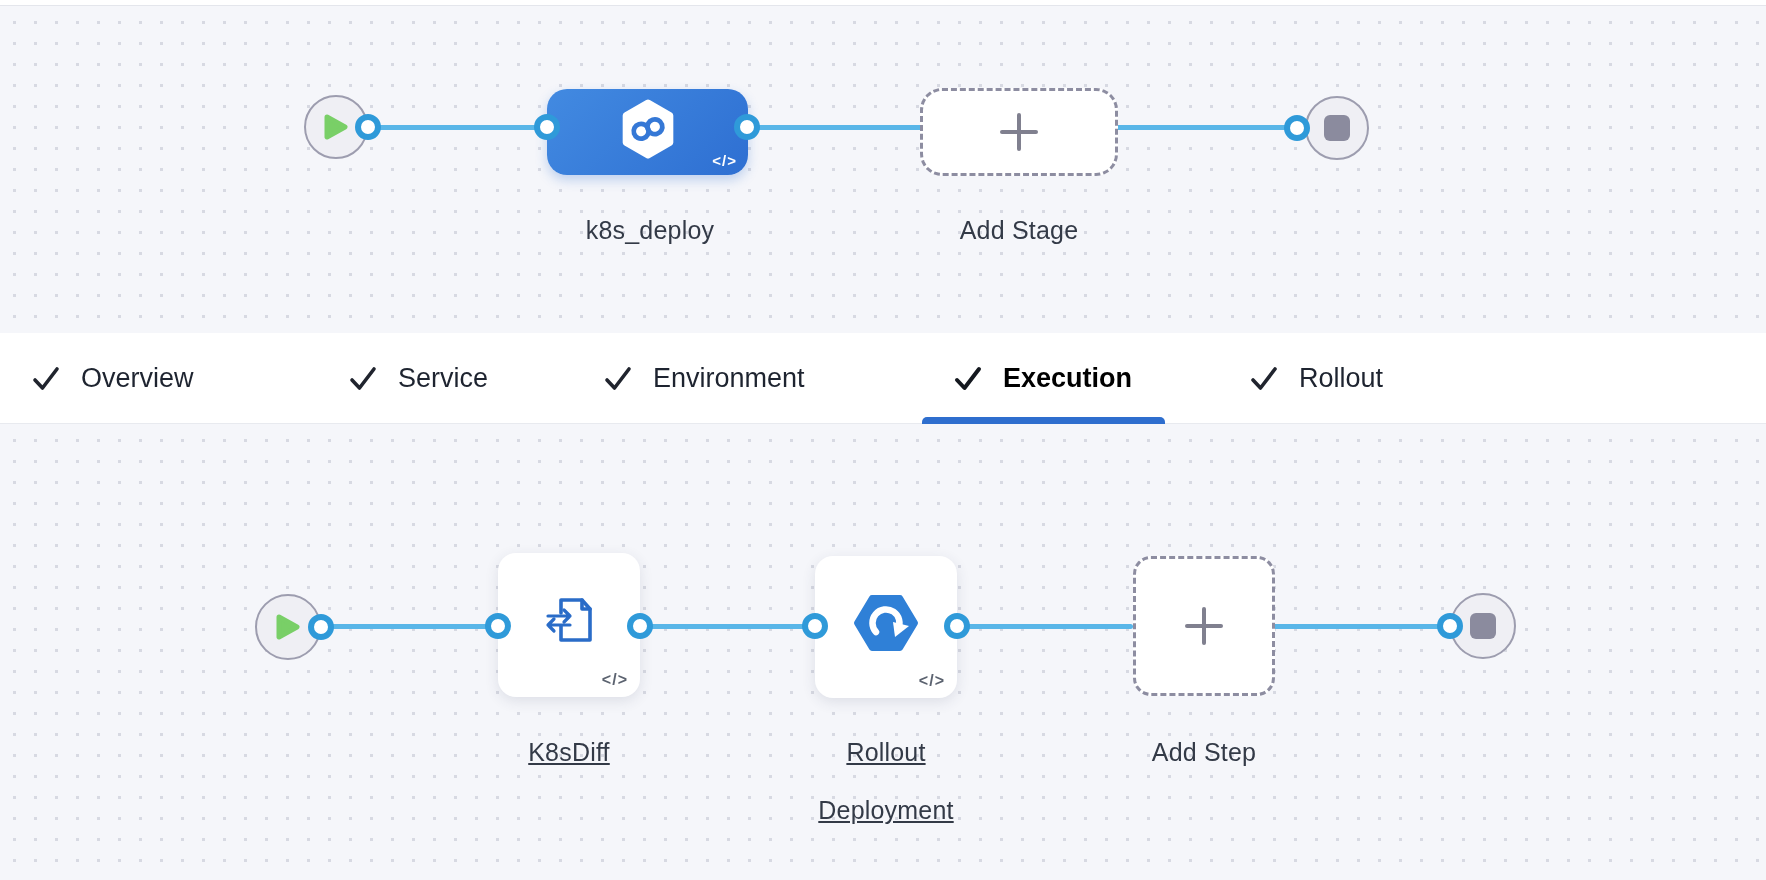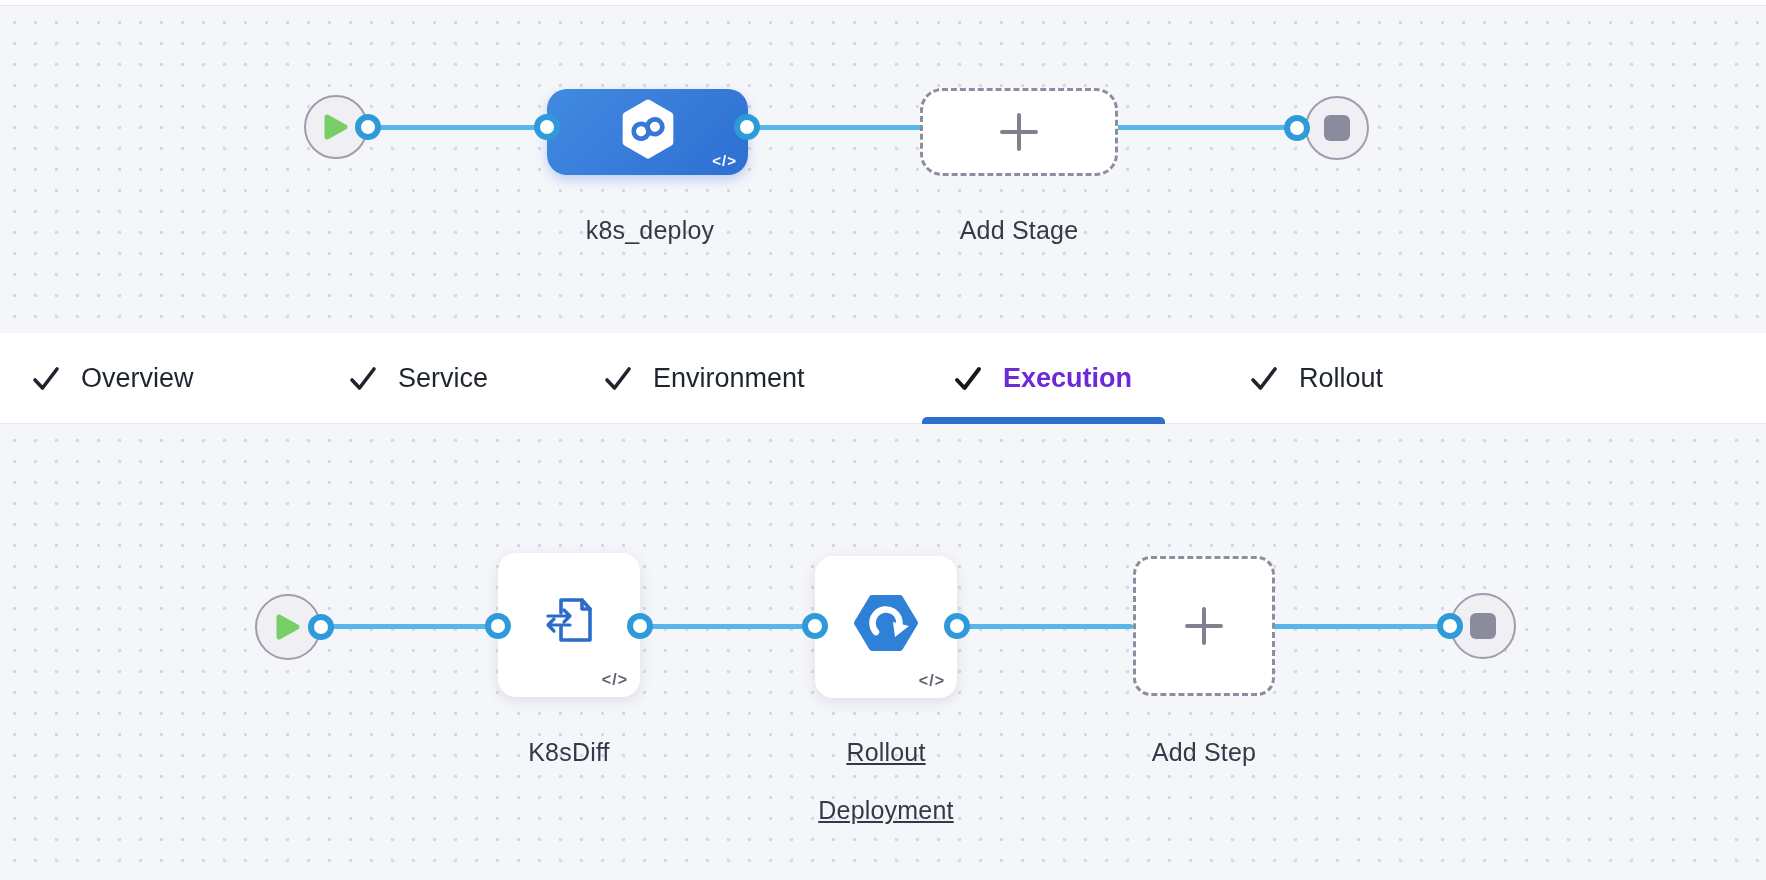--- a/index.html
+++ b/index.html
@@ -56,21 +56,21 @@
   
   .node-label { position: absolute; text-align: center; color: #333a47;
     font-size: 25px; line-height: 58px; letter-spacing: .2px; }
 
   
   #tabbar { position: absolute; left: 0; top: 333px; width: 1766px; height: 91px;
     background: #fff; border-bottom: 1px solid #e8eaef; }
   .tab { position: absolute; top: 0; height: 91px; display: flex; align-items: center;
     gap: 20px; cursor: pointer; }
   .tab-label { font-size: 27px; color: #1e2430; white-space: nowrap; }
-  .tab.active .tab-label { font-weight: 700; color: #6d28d9; }
+  .tab.active .tab-label { font-weight: 700; color: #000000; }
   .tab .check-icon { display: flex; }
   .tab-underline { position: absolute; left: -30px; right: -33px; bottom: 0; height: 7px;
     background: #2e6ece; border-radius: 5px 5px 0 0; display: none; }
   .tab.active .tab-underline { display: block; }
   #tab-overview    { left: 30px; }
   #tab-service     { left: 347px; }
   #tab-environment { left: 602px; }
   #tab-execution   { left: 952px; }
   #tab-advanced    { left: 1248px; }
 </style>
@@ -194,21 +194,21 @@
       <span style="display:flex; margin-top:-10px;">
         <svg width="64" height="64" viewBox="0 0 64 64" fill="none" stroke="#2a6cc8" stroke-width="3.6" stroke-linecap="round" stroke-linejoin="round">
           <path d="M24 38 V52 H53 V21 L45 12 H24 V25"></path>
           <path d="M45 12 V21 H53"></path>
           <path d="M11 28 H33 M33 28 L27 22 M33 28 L27 34" stroke-width="3.2"></path>
           <path d="M33 37 H11 M11 37 L17 31 M11 37 L17 43" stroke-width="3.2"></path>
         </svg>
       </span>
       <span class="code-glyph">&lt;/&gt;</span>
     </div>
-    <div class="node-label" style="left: 419px; top: 299px; width: 300px; position: absolute;">K8sDiff</div>
+    <div class="node-label" style="left: 419px; top: 299px; width: 300px; position: absolute; text-decoration: underline;">K8sDiff</div>
 
     <div class="step-card" style="left:815px; top:132px;">
       <span style="display:flex; margin-top:-8px;">
         <svg width="70" height="70" viewBox="0 0 70 70">
           <polygon points="6,35 21,10 49,10 64,35 49,60 21,60" fill="#2f80d7" stroke="#2f80d7" stroke-width="6" stroke-linejoin="round"></polygon>
           <path d="M25 44 A 13.5 13.5 0 1 1 47 41" fill="none" stroke="#ffffff" stroke-width="6.5" stroke-linecap="round"></path>
           <polygon points="42,34 58,38 44,49" fill="#ffffff"></polygon>
         </svg>
       </span>
       <span class="code-glyph">&lt;/&gt;</span>

